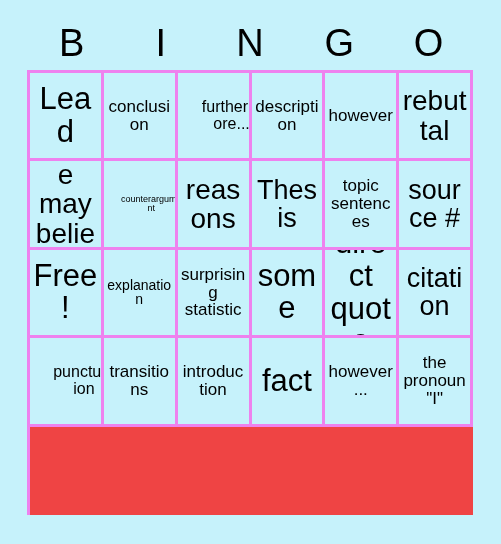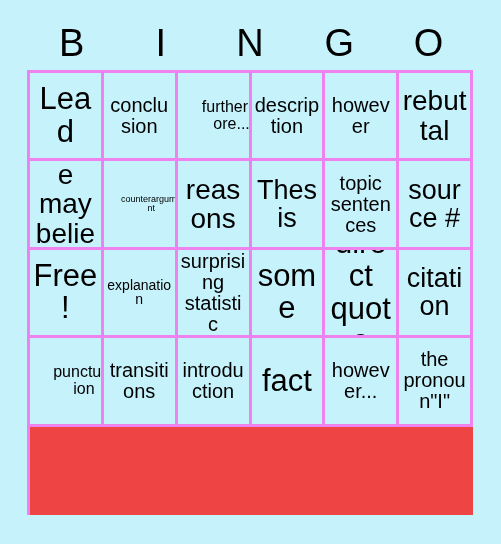--- a/index.html
+++ b/index.html
@@ -79,21 +79,21 @@
     line-height: 1.05;
     word-wrap: break-word;
     white-space: pre-line;
     color: #000;
   }
 
   
   .sz-xxl { font-size: 31px; }
   .sz-xl  { font-size: 27px; }
   .sz-lg  { font-size: 28px; }
-  .sz-md  { font-size: 20px; }
+  .sz-md  { font-size: 17px; }
   .sz-sm  { font-size: 14px; }
   .sz-xs  { font-size: 16px; margin-left: 37px; }
   .sz-xxs { font-size: 9px; margin-left: 24px; }
 </style>
 </head>
 <body>
 
 <div id="bingo-card">
 
   <div id="header-row">

